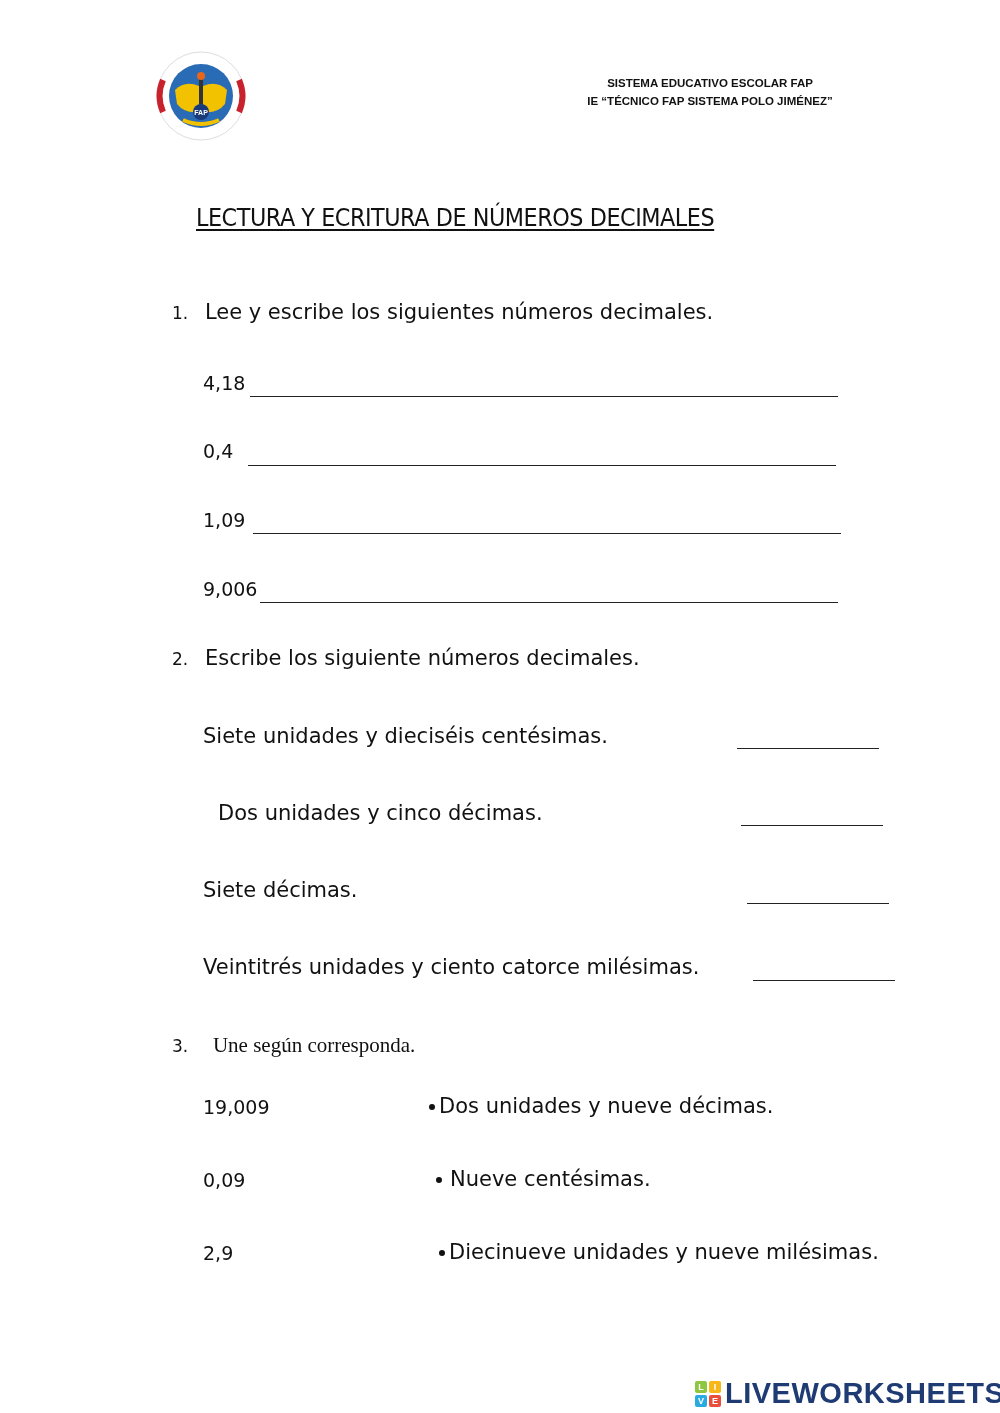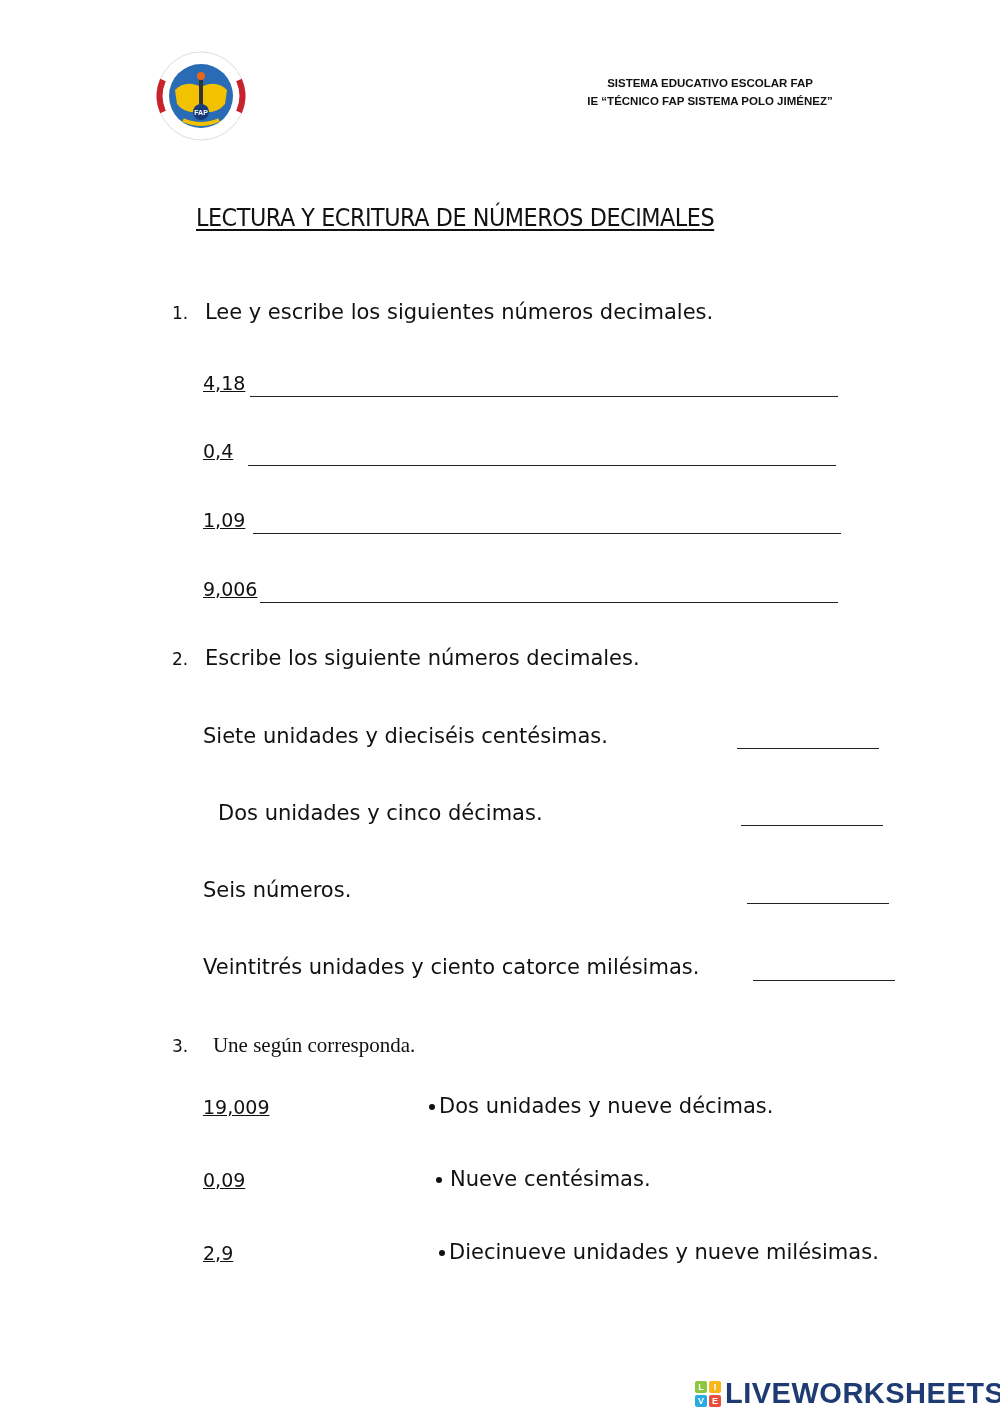--- a/index.html
+++ b/index.html
@@ -4,21 +4,21 @@
 <style>
   html, body { margin:0; padding:0; background:#ffffff; }
   body { width:1000px; height:1413px; position:relative; overflow:hidden; color:#111; font-family:"DejaVu Sans", sans-serif; }
   .abs { position:absolute; }
   .logo { left:155px; top:50px; width:92px; height:92px; }
   .school { left:560px; top:74px; width:300px; text-align:center; font-family:"Liberation Sans", sans-serif; font-weight:bold; font-size:11.5px; line-height:18px; color:#111; }
   .title { left:196px; top:204px; font-size:24px; text-decoration:underline; text-underline-offset:3px; letter-spacing:-0.5px; font-family:"DejaVu Sans", sans-serif; font-weight:normal; transform:scaleX(0.93); transform-origin:left; white-space:nowrap; }
   .q { font-size:21px; white-space:nowrap; }
   .qnum { font-size:17px; }
   .line { border-bottom:1.5px solid #222; height:0; }
-  .num { font-size:19px; white-space:nowrap;text-decoration:underline; }
+  .num { font-size:19px; white-space:nowrap; }
   .stmt { font-size:21px; white-space:nowrap; }
   .lw { left:695px; top:1377px; display:flex; align-items:center; gap:4px; }
   .lw-grid { display:grid; grid-template-columns:12px 12px; grid-template-rows:12px 12px; gap:2px; }
   .lw-grid span { display:flex; align-items:center; justify-content:center; font-family:"Liberation Sans", sans-serif; font-weight:bold; font-size:9px; color:#fff; border-radius:2px; }
   .lw-text { font-family:"Liberation Sans", sans-serif; font-weight:bold; font-size:29px; color:#1f3b73; letter-spacing:0.5px; }
   .dot { display:inline-block; width:6px; height:6px; border-radius:50%; background:#111; margin-right:4px; vertical-align:middle; }
 </style>
 </head>
 <body>
 
@@ -66,21 +66,21 @@
   <span class="qnum">2.</span>
   <span style="margin-left:10px;">Escribe los siguiente números decimales.</span>
 </div>
 
 <div class="abs stmt" style="left:203px; top:724px;">Siete unidades y dieciséis centésimas.</div>
 <div class="abs line" style="left:737px; top:748px; width:142px;"></div>
 
 <div class="abs stmt" style="left:203px; top:801px;margin-left:15px;">Dos unidades y cinco décimas.</div>
 <div class="abs line" style="left:741px; top:825px; width:142px;"></div>
 
-<div class="abs stmt" style="left:203px; top:878px;">Seis números.</div>
+<div class="abs stmt" style="left:203px; top:878px;">Siete décimas.</div>
 <div class="abs line" style="left:747px; top:903px; width:142px;"></div>
 
 <div class="abs stmt" style="left:203px; top:955px;">Veintitrés unidades y ciento catorce milésimas.</div>
 <div class="abs line" style="left:753px; top:980px; width:142px;"></div>
 
 <div class="abs q" style="left:172px; top:1033px;">
   <span class="qnum">3.</span>
   <span style="margin-left:18px;font-family:Liberation Serif, serif;">Une según corresponda.</span>
 </div>
 

